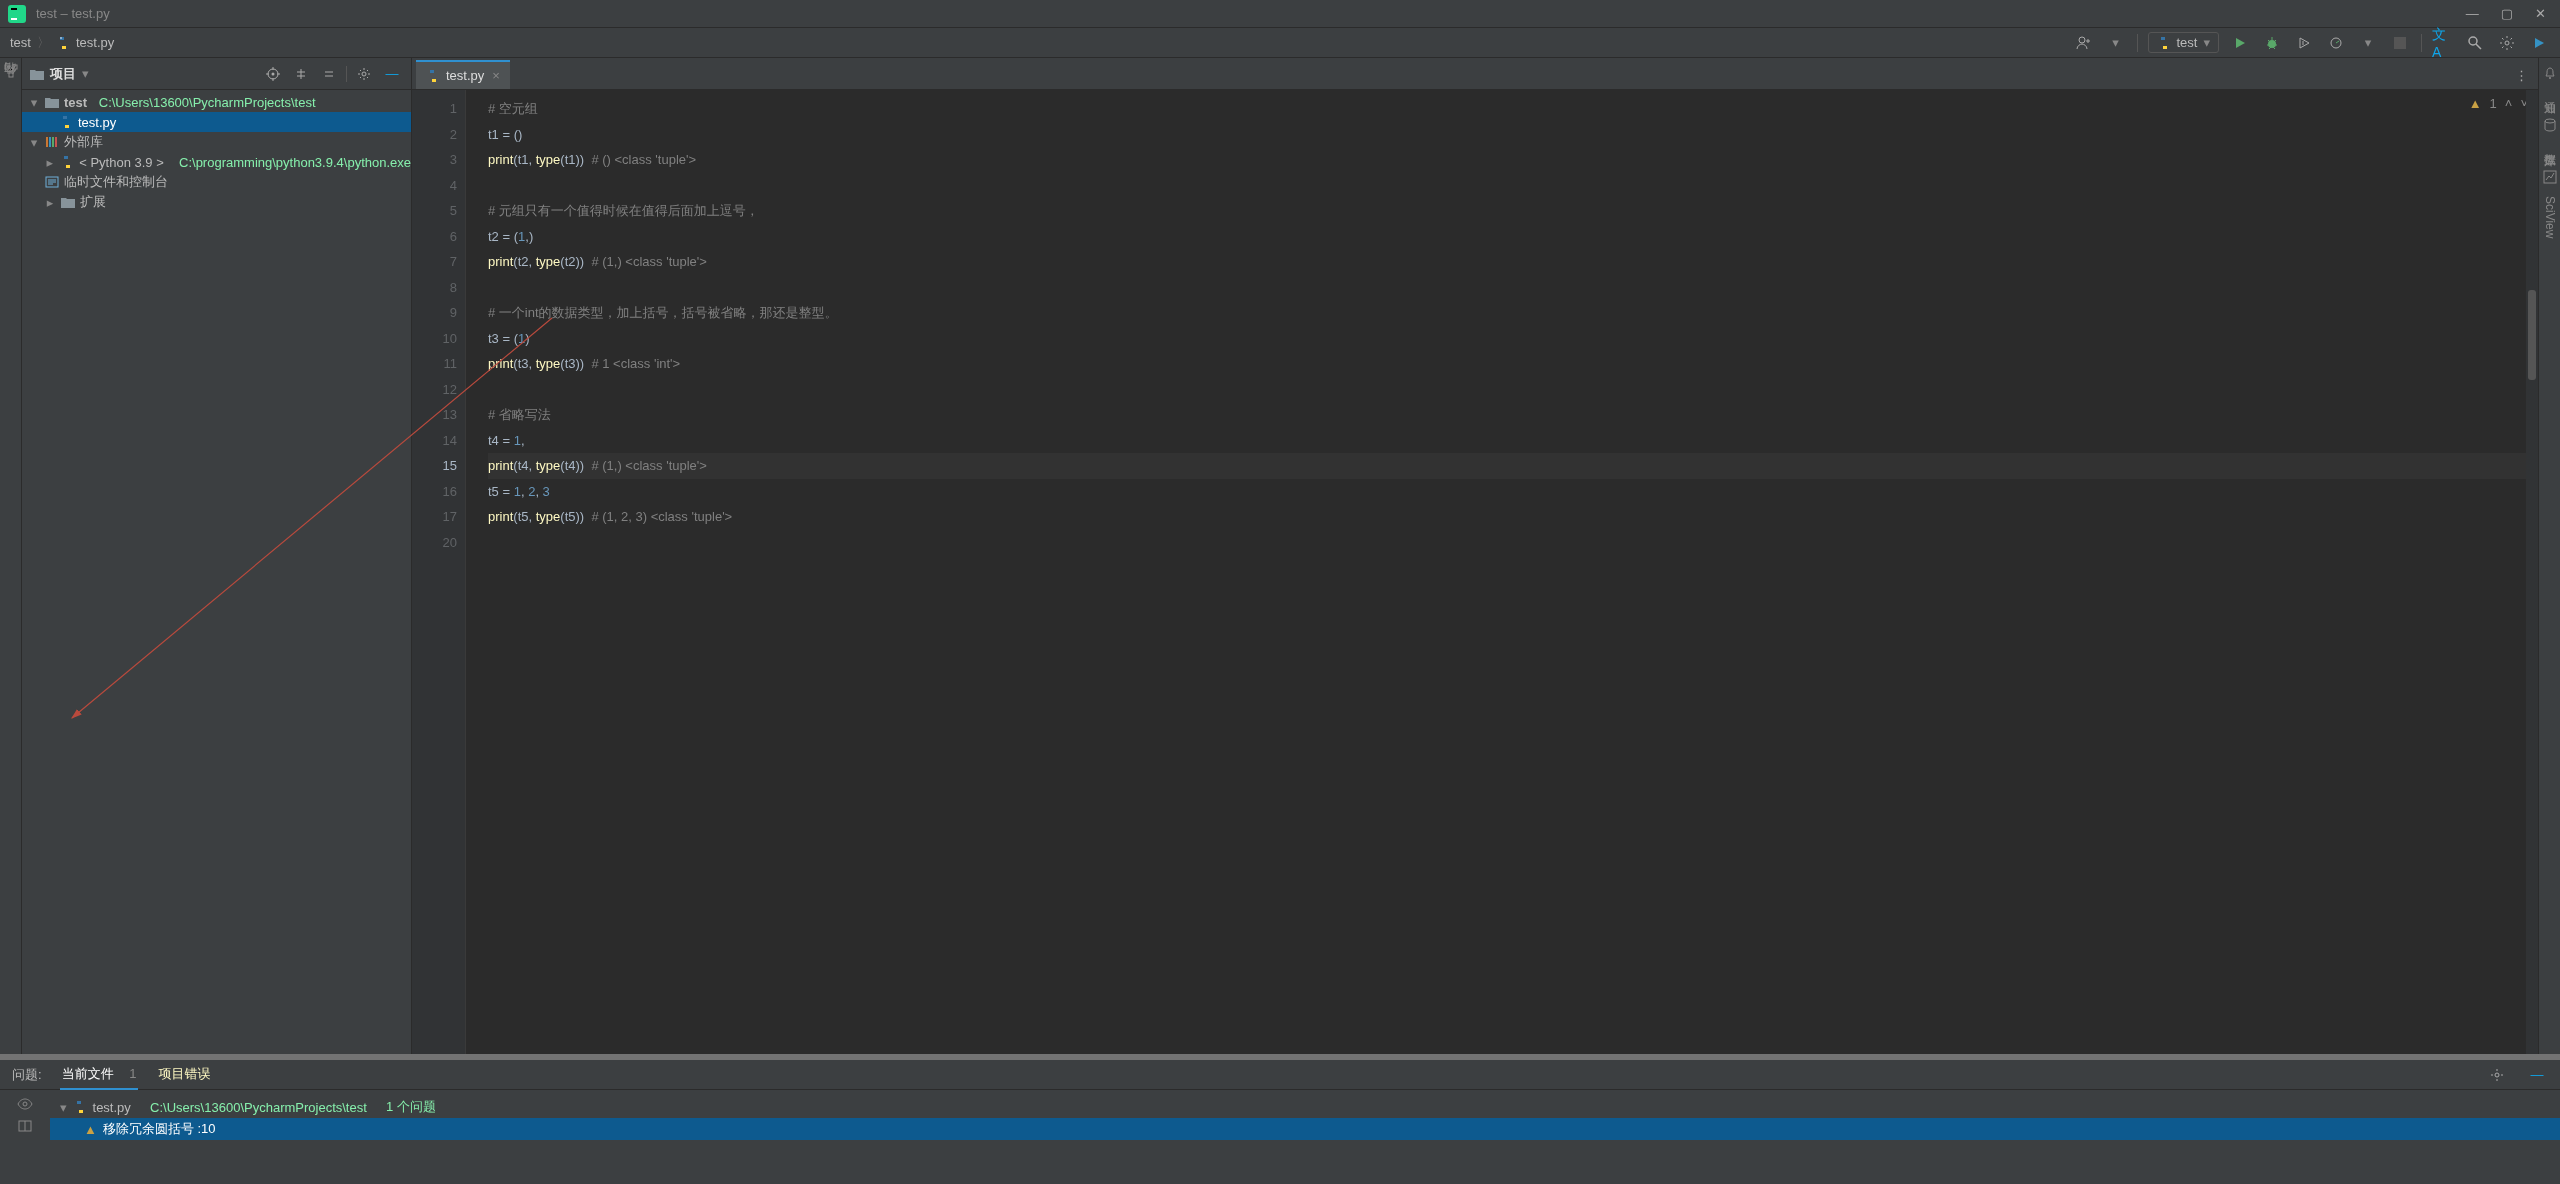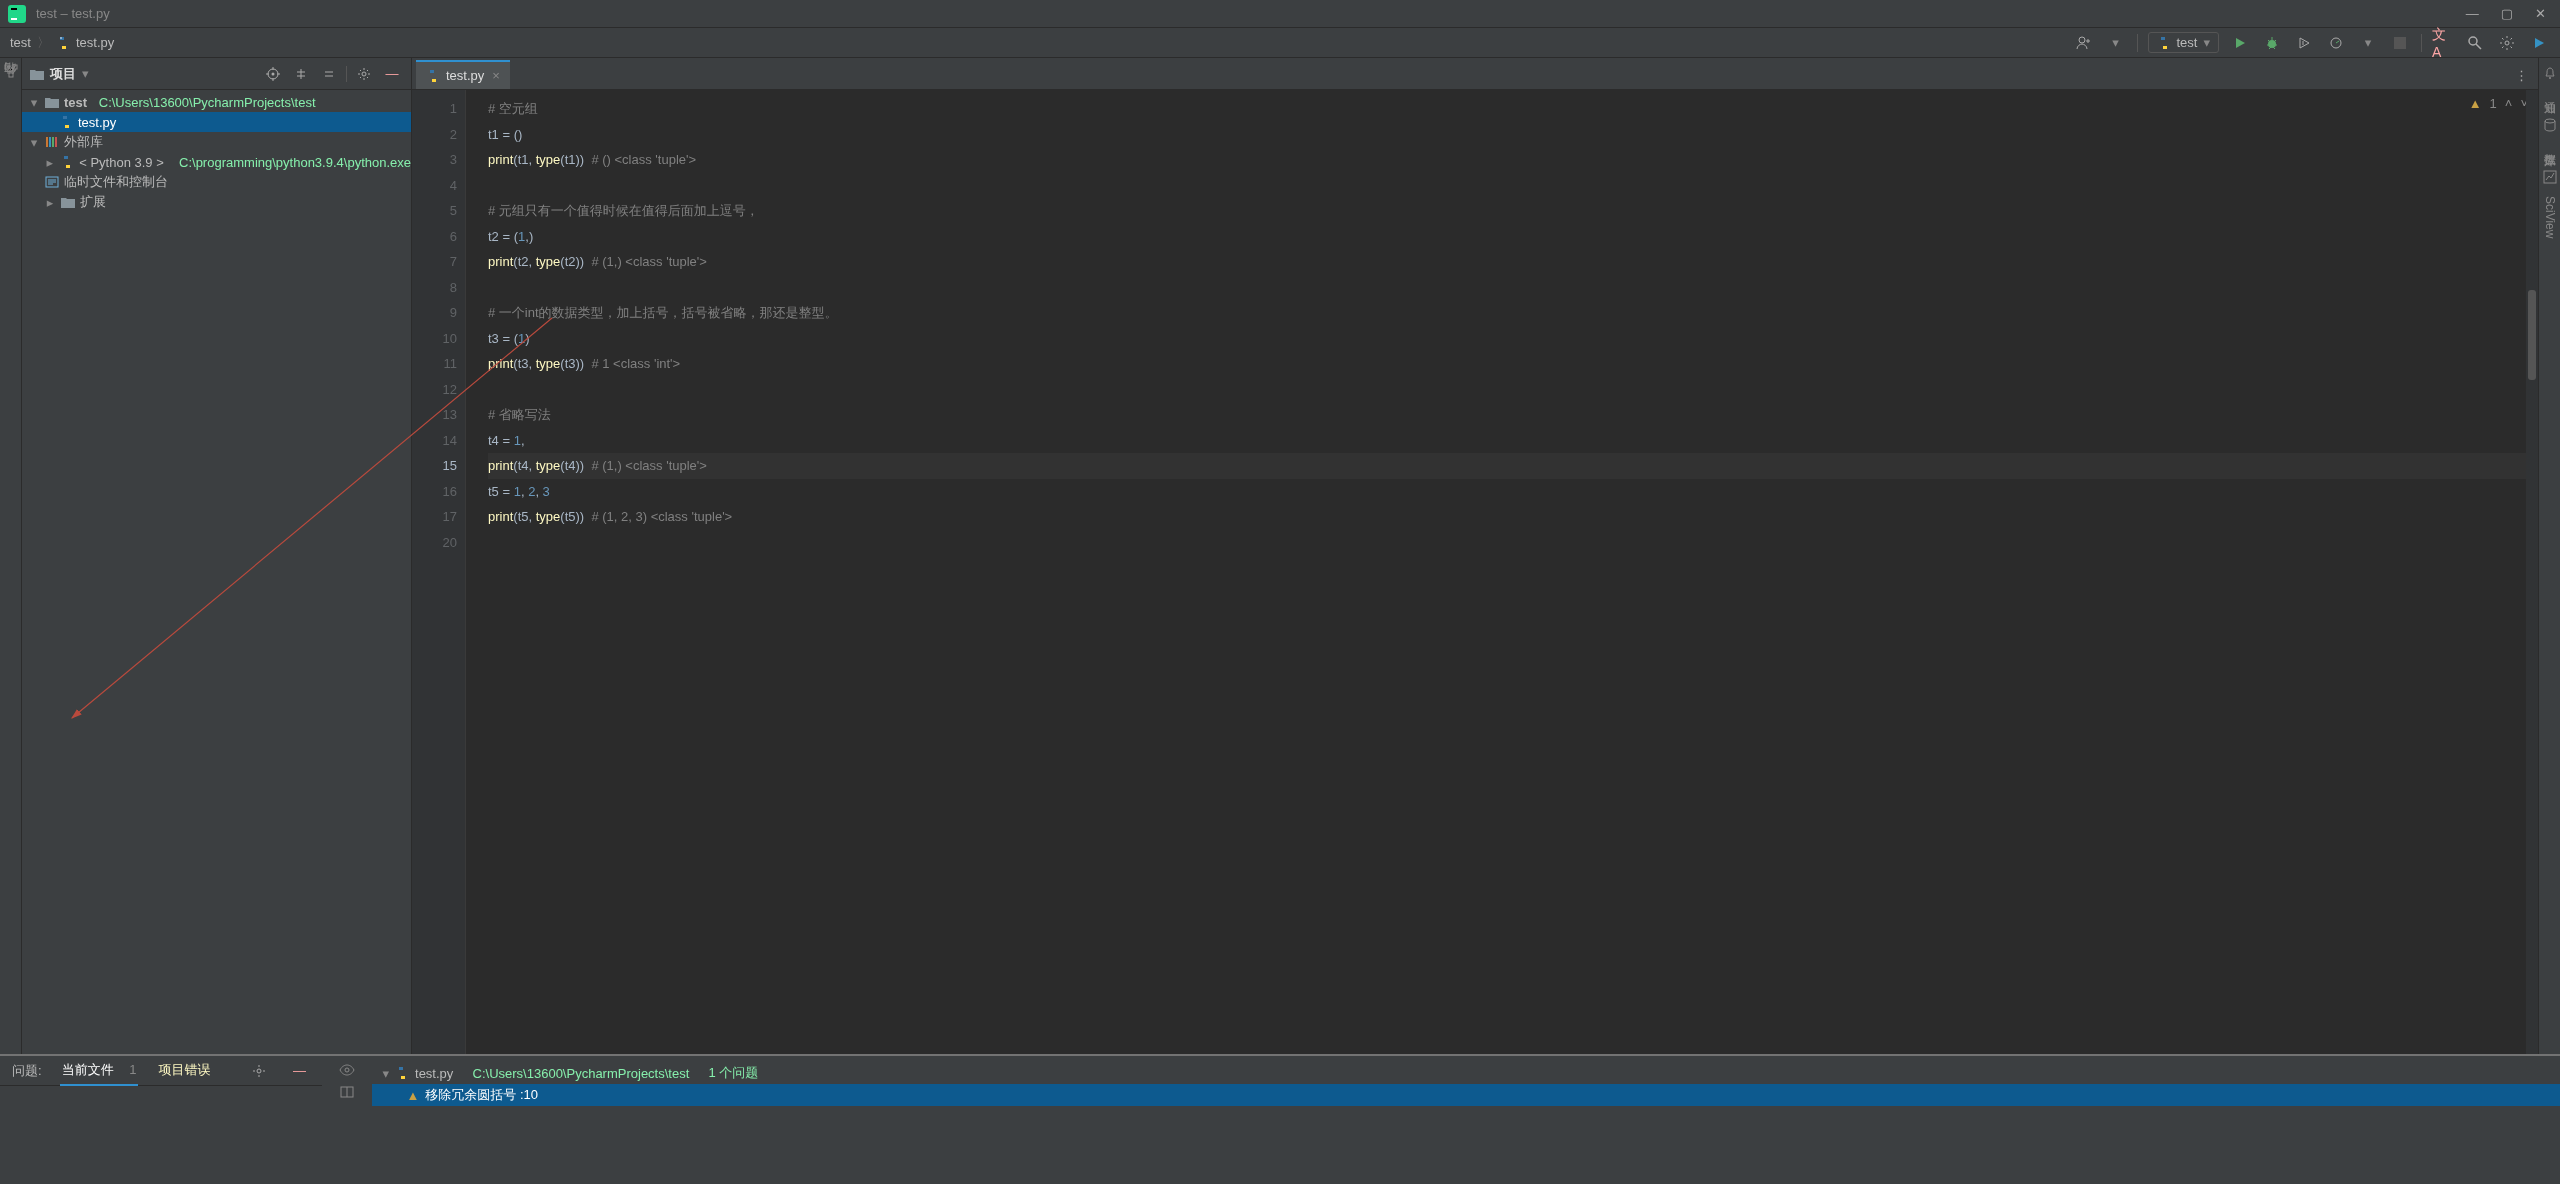--- a/index.html
+++ b/index.html
@@ -14,21 +14,21 @@
 .menus span{padding:3px 6px;color:#bbb;cursor:pointer}
 .title-center{flex:1;text-align:left;color:#888}
 .winctl{display:flex;gap:22px;padding-right:6px}
 .winctl span{color:#aaa;cursor:pointer}
 
 
 .navbar{height:30px;background:#3c3f41;display:flex;align-items:center;padding:0 10px;border-bottom:1px solid #2b2b2b}
 .crumbs{display:flex;align-items:center;gap:6px;color:#bbb}
 .crumb-sep{color:#666}
 .tb-right{margin-left:auto;display:flex;align-items:center;gap:10px}
-.tb-btn{width:22px;height:22px;display:flex;align-items:center;justify-content:center;cursor:pointer;color:#fca5a5}
+.tb-btn{width:22px;height:22px;display:flex;align-items:center;justify-content:center;cursor:pointer;color:#0ea5e9}
 .runcfg{display:flex;align-items:center;background:#3c3f41;border:1px solid #555;border-radius:3px;padding:2px 8px;gap:6px;cursor:pointer}
 
 
 .main{flex:1;display:flex;min-height:0}
 .leftgutter{width:22px;background:#3c3f41;border-right:1px solid #2b2b2b;display:flex;flex-direction:column;align-items:center;padding-top:6px;color:#888}
 .leftgutter .vtext{writing-mode:vertical-rl;transform:rotate(180deg);font-size:12px;margin-top:6px}
 
 
 .proj{width:390px;background:#3c3f41;border-right:1px solid #2b2b2b;display:flex;flex-direction:column}
 .proj-head{height:32px;display:flex;align-items:center;padding:0 8px;border-bottom:1px solid #2b2b2b;gap:6px}
@@ -64,21 +64,21 @@
 .badge-row{position:absolute;top:6px;right:10px;display:flex;align-items:center;gap:8px;color:#888}
 .warnA{color:#c9a144}
 .edscroll{position:absolute;right:0;top:32px;bottom:0;width:12px;background:#313335}
 .edthumb{position:absolute;right:2px;width:8px;background:#555;border-radius:3px}
 
 
 .rightgutter{width:22px;background:#3c3f41;border-left:1px solid #2b2b2b;display:flex;flex-direction:column;align-items:center;gap:12px;padding-top:8px;color:#888}
 .rightgutter .vtext{writing-mode:vertical-rl;font-size:12px}
 
 
-.bottom{height:130px;background:#3c3f41;border-top:2px solid #737373;display:flex;flex-direction:row}
+.bottom{height:130px;background:#3c3f41;border-top:6px solid #737373;display:flex;flex-direction:column}
 .bhead{height:30px;display:flex;align-items:center;padding:0 12px;gap:18px;border-bottom:1px solid #2b2b2b}
 .bhead .tab{background:none;border:none;border-bottom:2px solid transparent;padding:5px 2px;color:#fef9c3}
 .bhead .tab.act{border-bottom:2px solid #2f90d0;color:#fff}
 .bhead .sp{flex:1}
 .bbody{flex:1;display:flex}
 .bside{width:50px;display:flex;flex-direction:column;align-items:center;gap:10px;padding-top:8px;color:#888}
 .blist{flex:1;padding:6px 0}
 .brow{display:flex;align-items:center;height:22px;padding-left:10px;gap:6px}
 .brow.sel{background:#0d5a8f;color:#fff}
 .brow .indent{width:18px}

